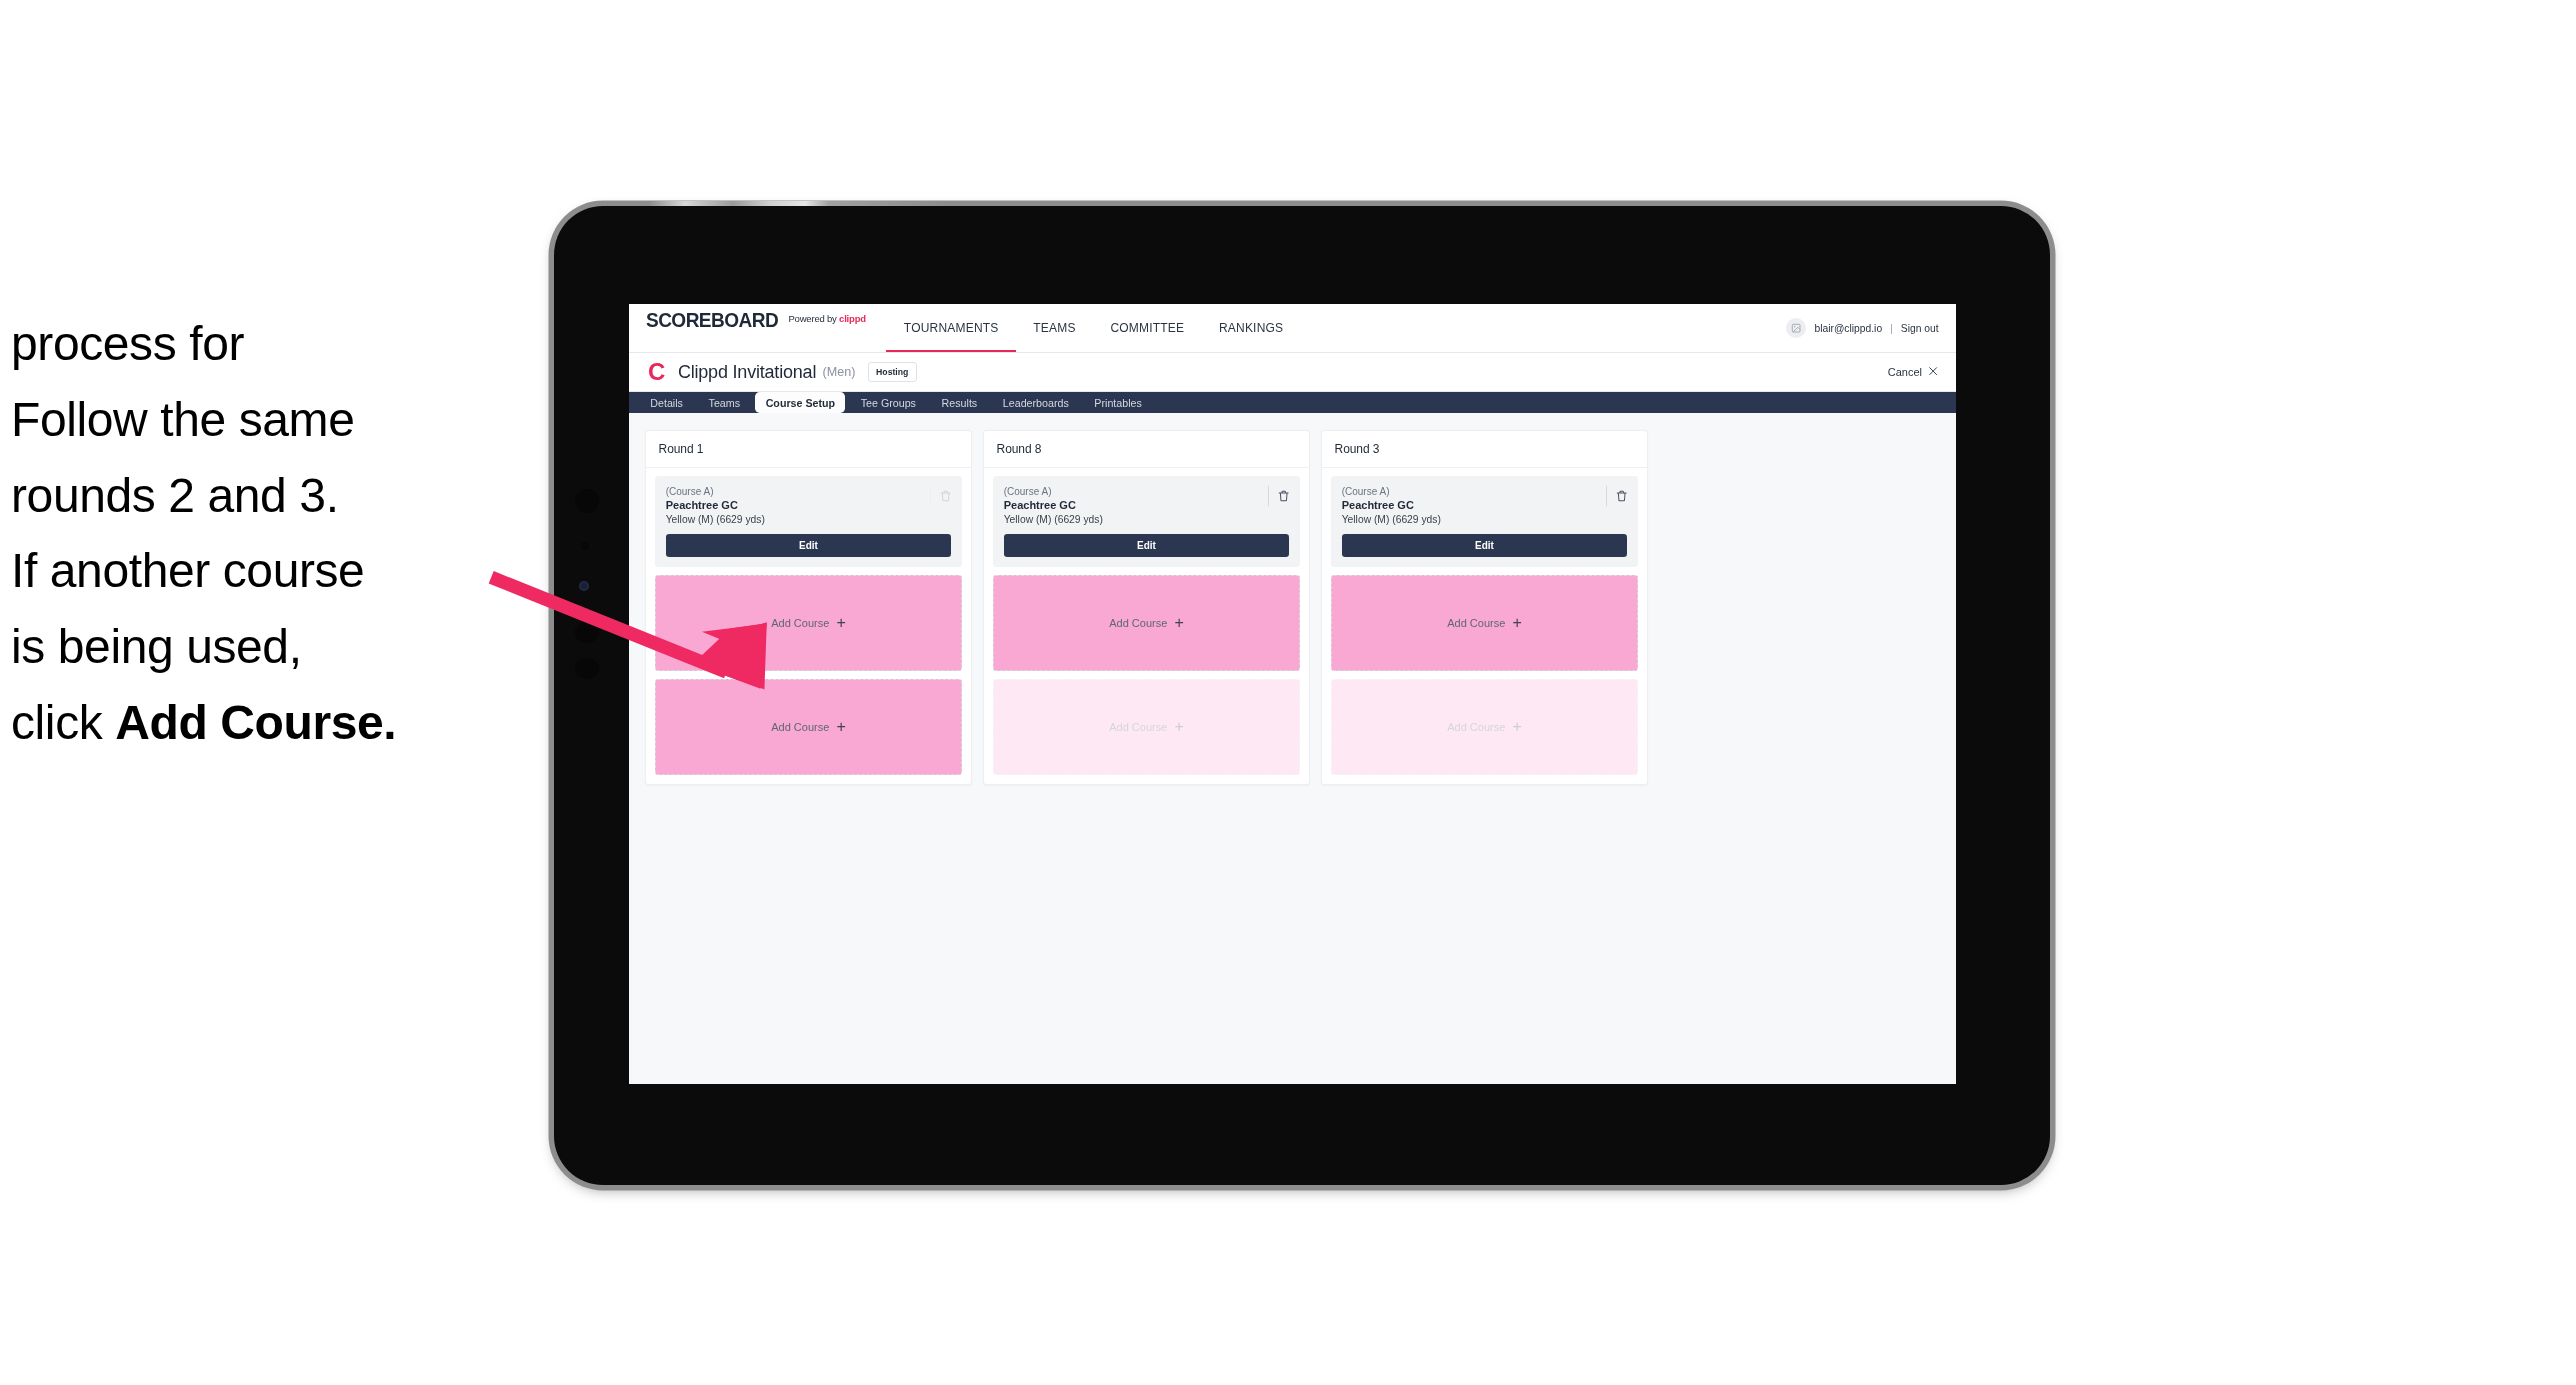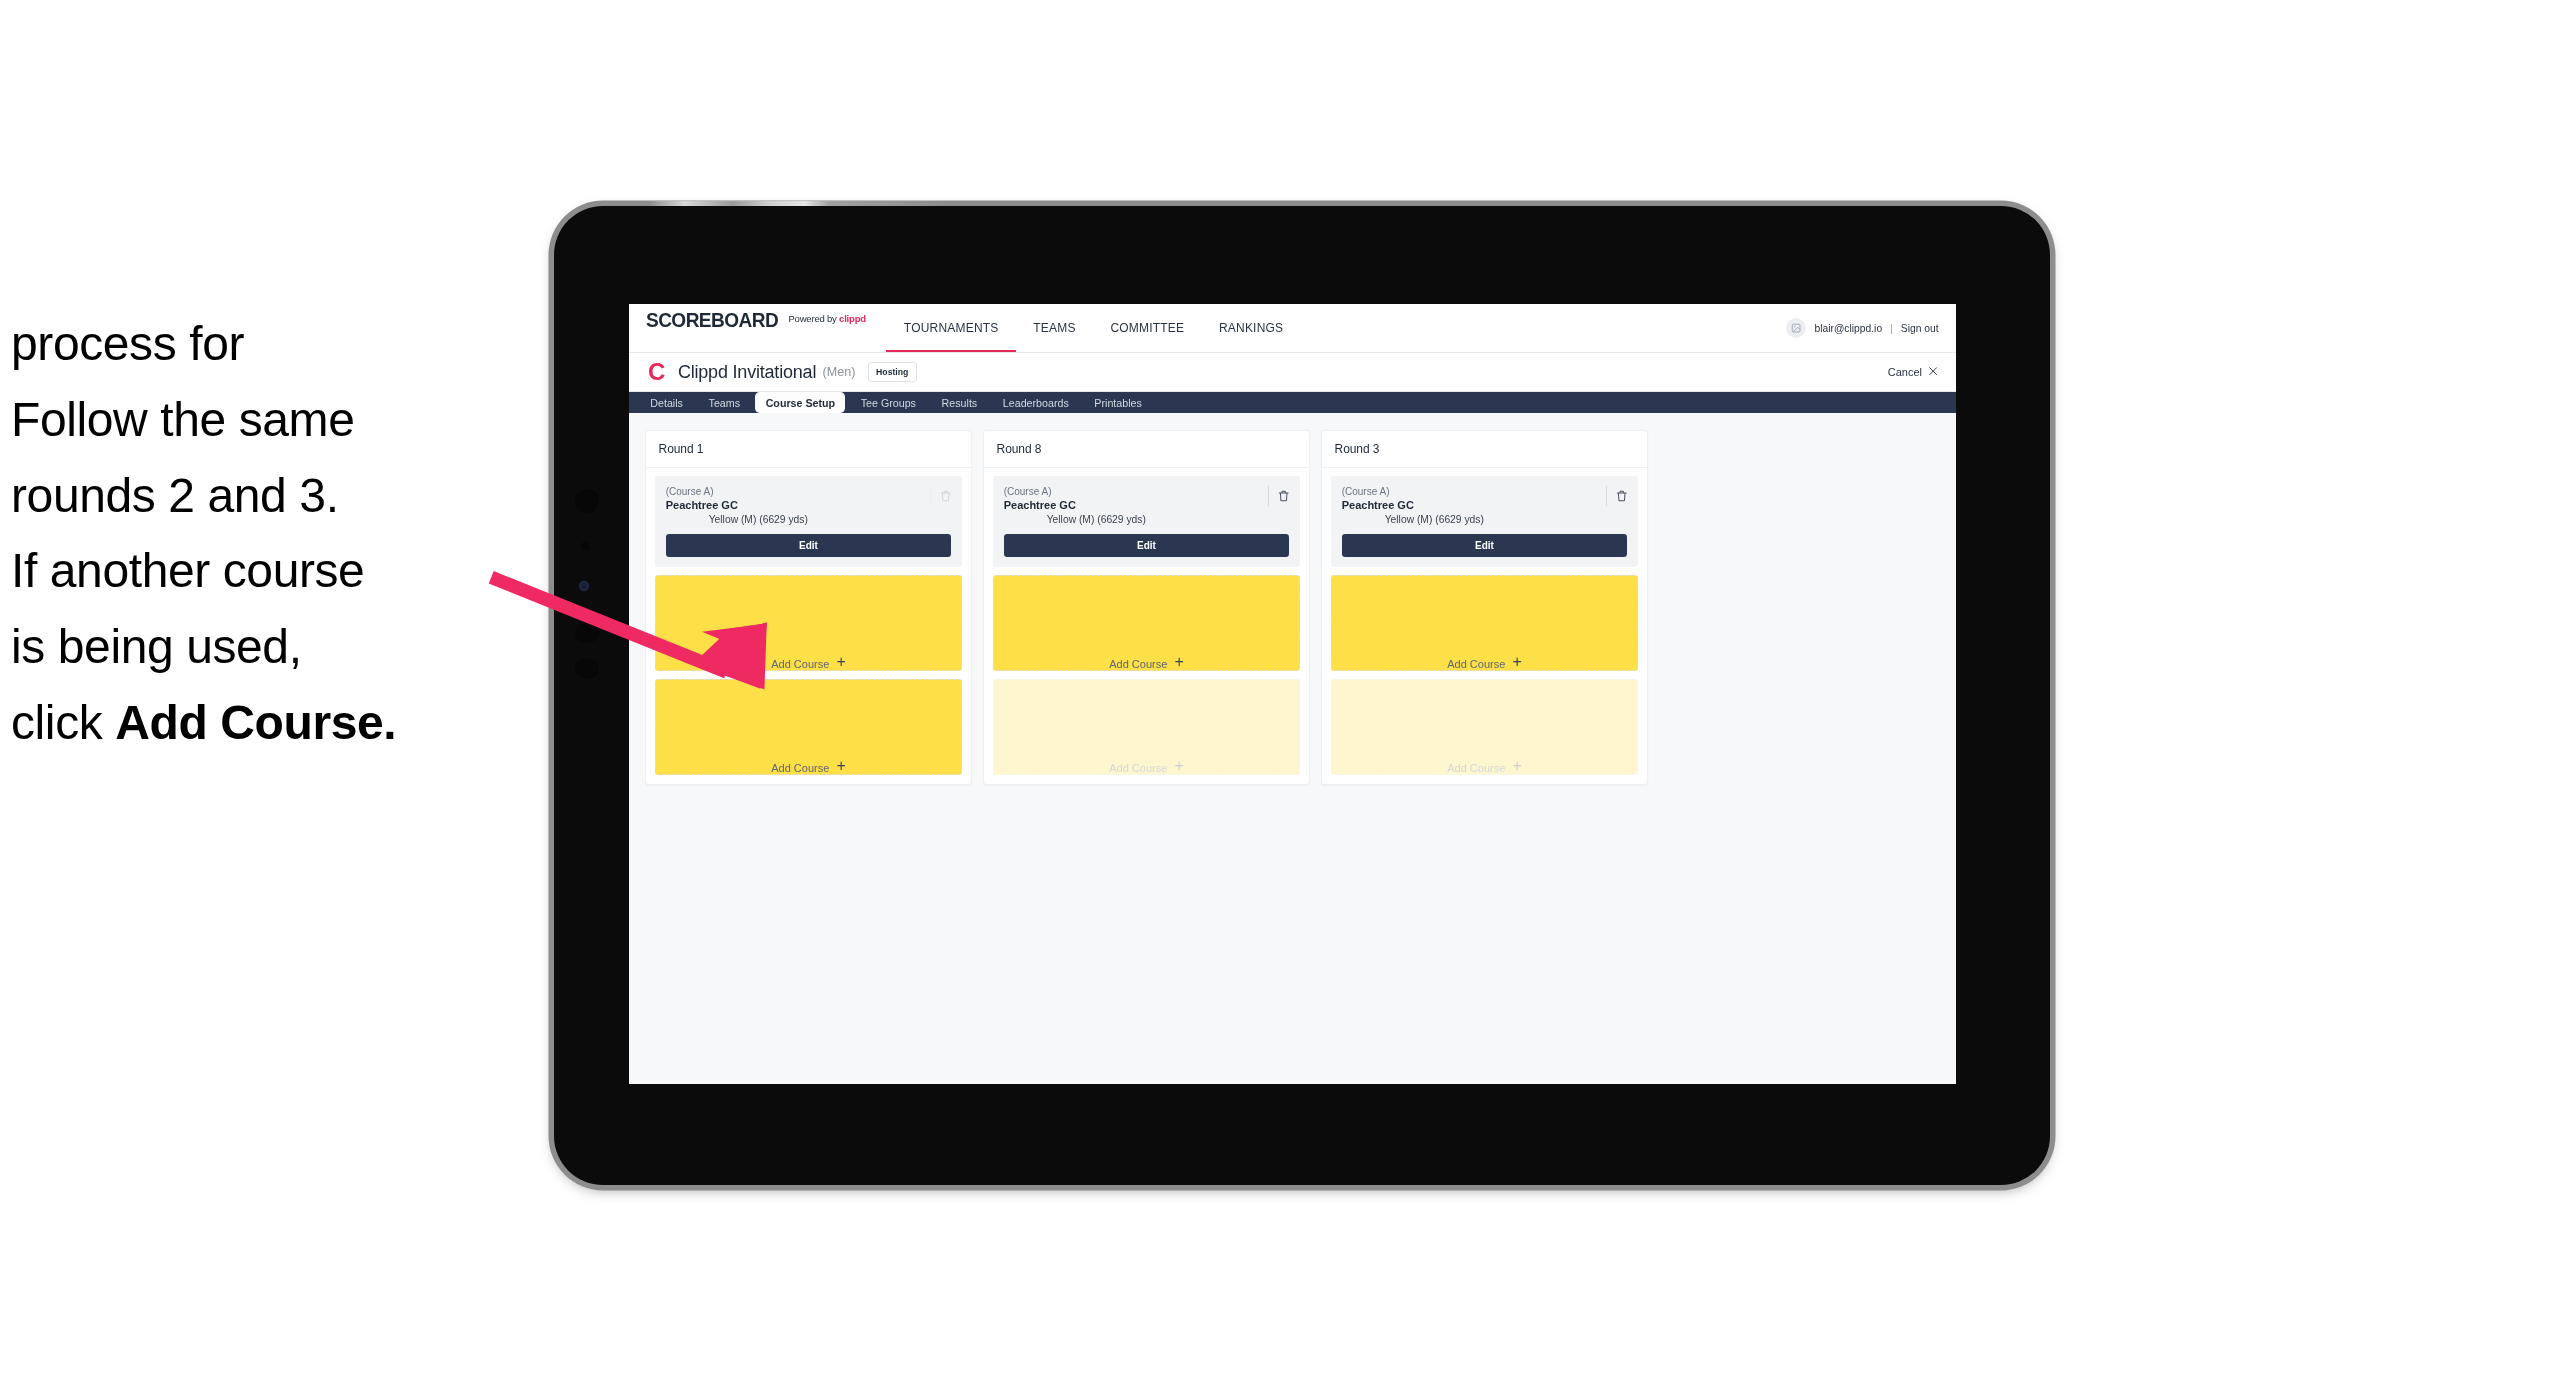--- a/index.html
+++ b/index.html
@@ -124,38 +124,38 @@
     border-bottom:0.8px solid #eef0f3; letter-spacing:-0.1px;
   }
   .roundbody { padding:8px 8.7px 8.7px 8.7px; }
 
   .coursecard {
     background:#f1f3f5; border-radius:3.2px; padding:9.5px 11px 10.3px 11px;
     position:relative;
   }
   .course-sub { font-size:10px; color:#6d7480; }
   .course-name { font-size:11px; font-weight:bold; color:#1f2937; margin-top:2.4px; }
-  .course-tee { font-size:10.3px; color:#3b424d; margin-top:2.4px;margin-left:43px; }
+  .course-tee { font-size:10.3px; color:#3b424d; margin-top:2.4px; }
   .card-tools {
     position:absolute; top:9.5px; right:9.5px; display:flex; align-items:center; gap:8.7px;
   }
   .vrule { width:0.8px; height:20.5px; background:#d6dade; }
   .trash { width:13.4px; height:13.4px; color:#4a5160; }
   .faded { opacity:0.18; }
 
   .edit-btn {
     margin-top:9.5px; width:100%; height:23px; background:#2b3750; color:#ffffff;
     border-radius:3.2px; display:flex; align-items:center; justify-content:center;
     font-size:10px; font-weight:bold; cursor:pointer; border:none;
     font-family:"Liberation Sans", sans-serif;
   }
 
   .addcourse {
     margin-top:8px; height:96px; border:0.8px dashed #d9dde2; border-radius:3.2px;
-    background:#fde047; display:flex; align-items:flex-end; justify-content:center;
+    background:#f9a8d4; display:flex; align-items:center; justify-content:center;
     gap:7.1px; font-size:11px; color:#5f6672; cursor:pointer;
   }
   .addcourse .plus {
     font-size:16px; line-height:1; color:#3d444f; font-weight:300; margin-top:-0.8px;
   }
   .addcourse.dim { opacity:0.26; }
 
   
   #arrow { position:absolute; left:0; top:0; width:2576px; height:1386px; pointer-events:none; }
 </style>

